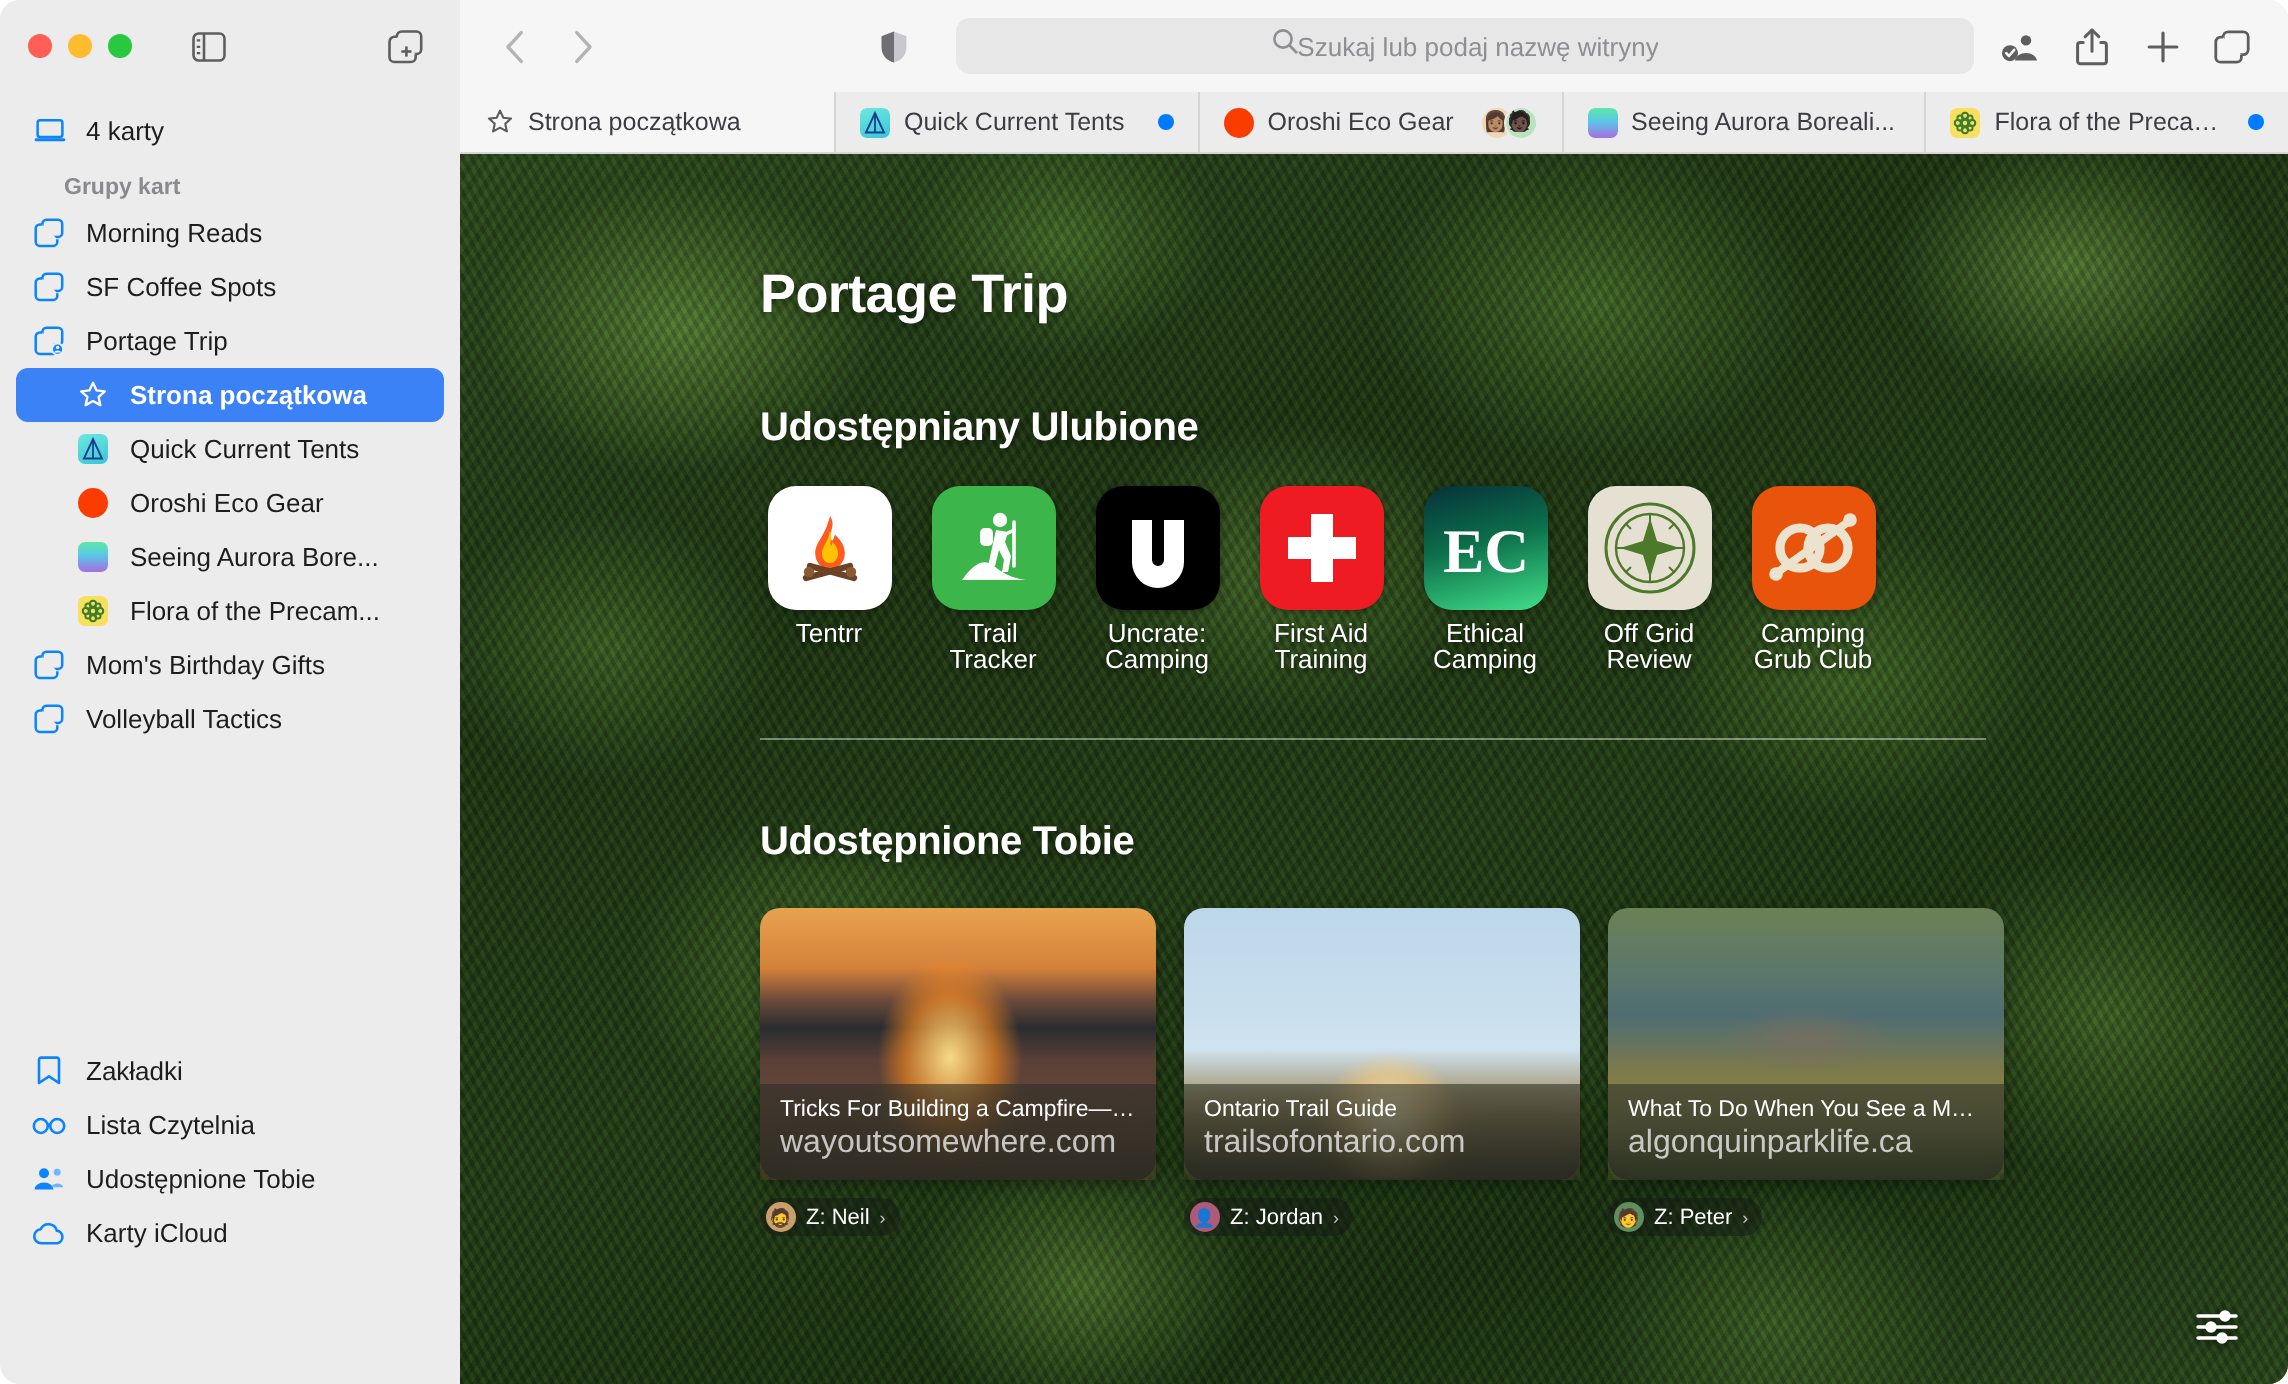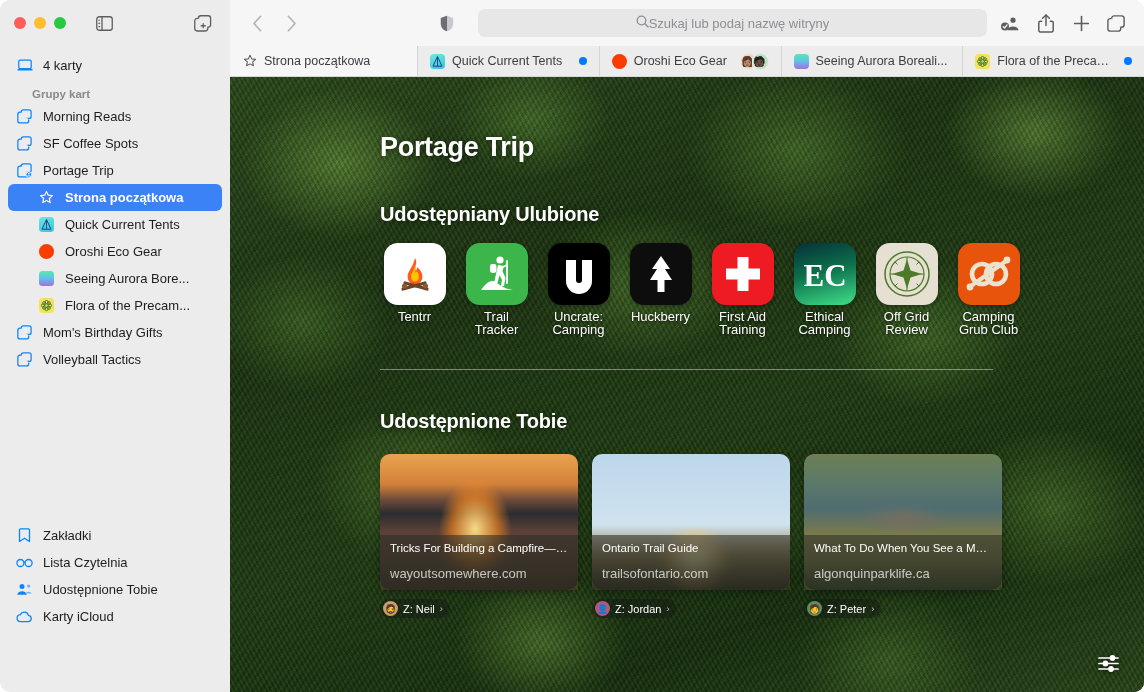--- a/index.html
+++ b/index.html
@@ -256,22 +256,22 @@
     position: absolute; left: 0; right: 0; bottom: 0;
     padding: 7px 10px 9px 10px;
     background: linear-gradient(to top, rgba(30,35,30,.82), rgba(40,45,40,.55));
     backdrop-filter: blur(6px);
   }
   .card-title {
     font-size: 11.5px; color: #fff; font-weight: 500;
     white-space: nowrap; overflow: hidden; text-overflow: ellipsis;
   }
   .card-site {
-    font-size: 13px; color: rgba(255,255,255,.72);
-    margin-top: 12px;
+    font-size: 16px; color: rgba(255,255,255,.72);
+    margin-top: 2px;
     white-space: nowrap; overflow: hidden; text-overflow: ellipsis;
   }
   .card-attr {
     margin-top: 9px;
     display: inline-flex; align-items: center; gap: 5px;
     padding: 2px 7px 2px 3px;
     border-radius: 11px;
     background: rgba(20,25,20,.5);
     font-size: 11px; color: #fff;
     font-weight: 500;
@@ -655,28 +655,20 @@
           <div class="fav-item">
             <div class="fav-icon" style="background:#000000;">
               <svg width="46" height="46" viewBox="0 0 46 46">
                 <path d="M10 9 h10 v20 a3 3 0 0 0 6 0 V9 h10 v21 a13 13 0 0 1 -26 0z" fill="#ffffff"></path>
               </svg>
             </div>
             <div class="fav-label">Uncrate: Camping</div>
           </div>
 
 
-          <div class="fav-item">
-            <div class="fav-icon" style="background:#0d0d0d;">
-              <svg width="46" height="46" viewBox="0 0 46 46">
-                <path d="M23 5 L32 18 H27 L34 29 H26.5 V41 H19.5 V29 H12 L19 18 H14z" fill="#ffffff"></path>
-              </svg>
-            </div>
-            <div class="fav-label">Huckberry</div>
-          </div>
 
           <div class="fav-item">
             <div class="fav-icon" style="background:#ef1b23;">
               <svg width="46" height="46" viewBox="0 0 46 46">
                 <rect x="17.5" y="6" width="11" height="34" fill="#ffffff"></rect>
                 <rect x="6" y="17.5" width="34" height="11" fill="#ffffff"></rect>
               </svg>
             </div>
             <div class="fav-label">First Aid Training</div>
           </div>

